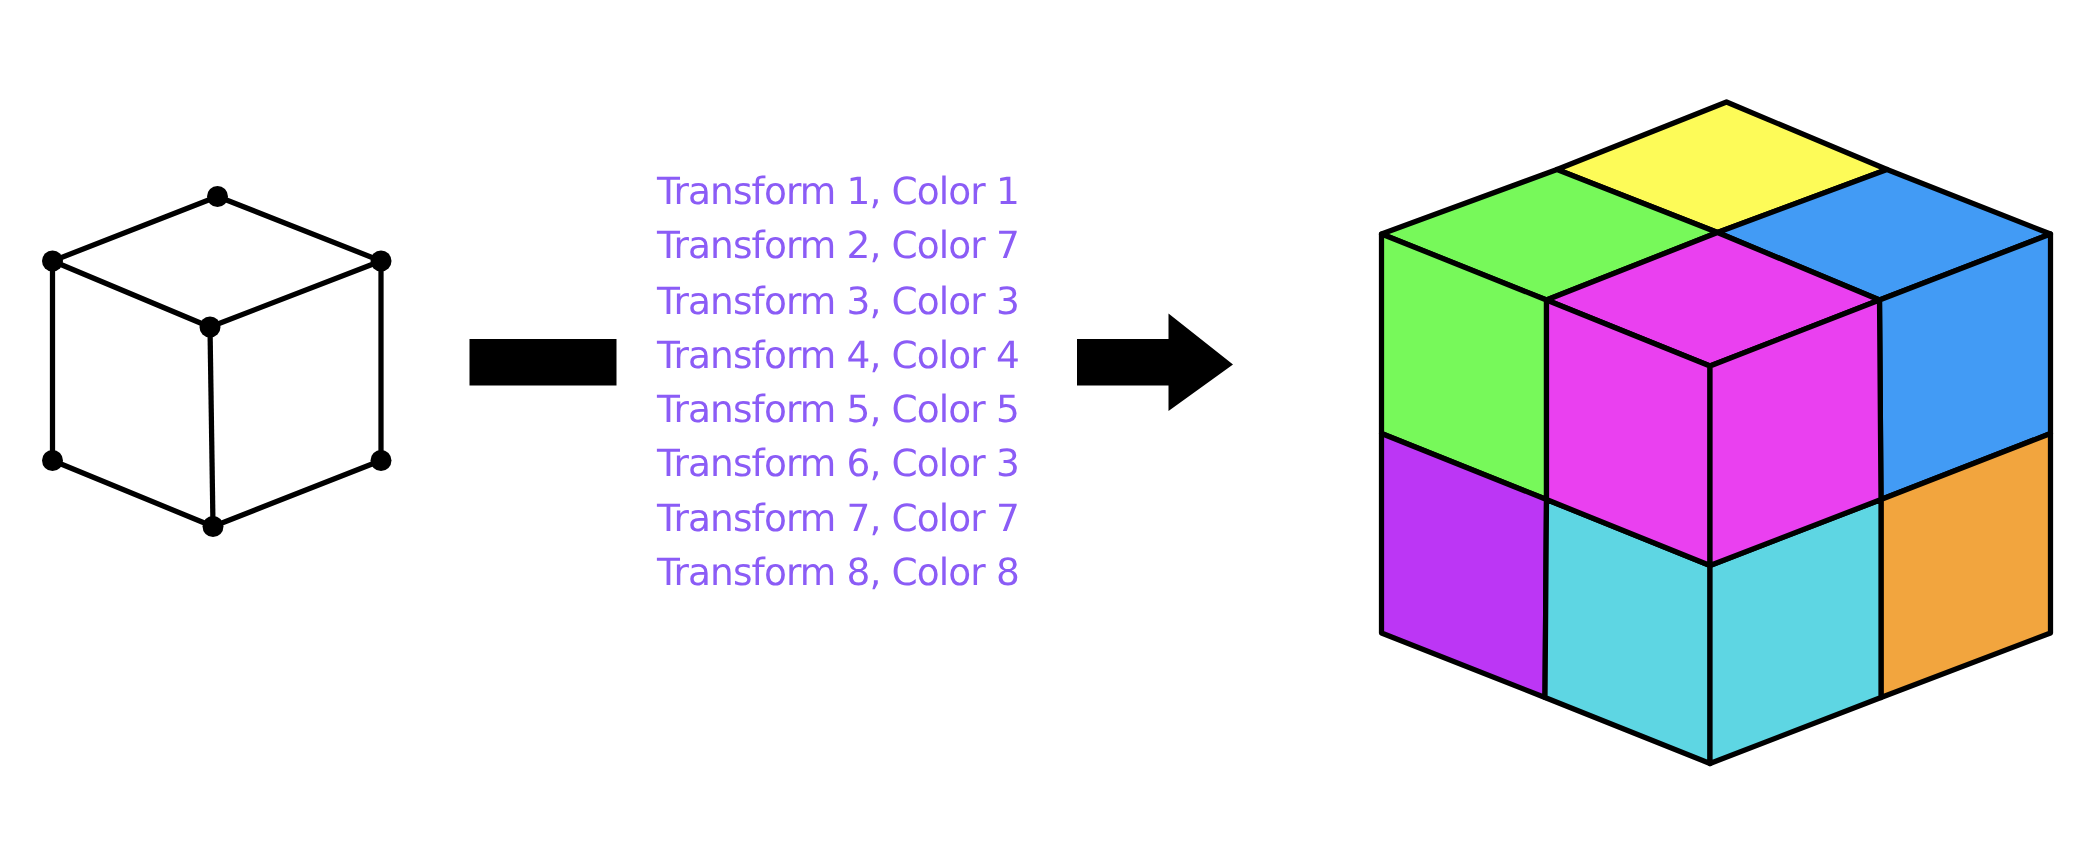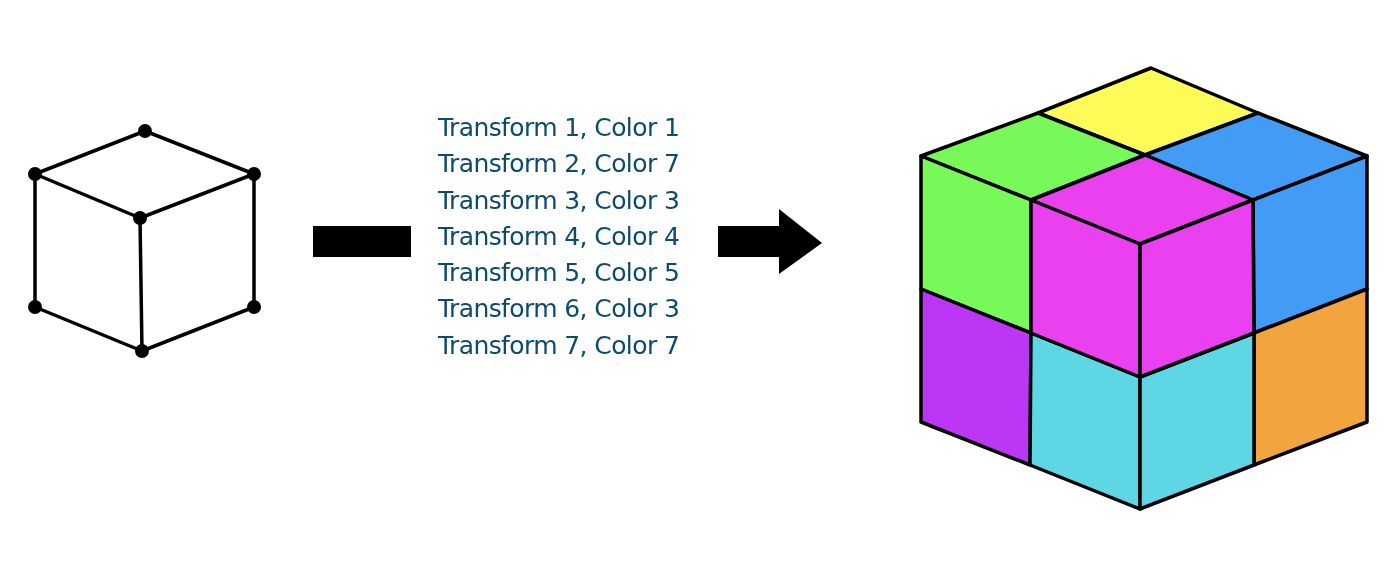--- a/index.html
+++ b/index.html
@@ -1,21 +1,21 @@
 <!DOCTYPE html>
 <html><head>
   <meta charset="utf-8">
   <style>
     html, body { margin: 0; padding: 0; background: #ffffff; }
     body { width: 1400px; height: 567px; position: relative; overflow: hidden; }
     #stage { position: absolute; left: 0; top: 0; width: 1400px; height: 567px; }
     .label-list {
       position: absolute; left: 438px; top: 110px;
       font-family: "DejaVu Sans", sans-serif;
-      font-size: 25px; line-height: 36.3px; color: #0c4a6e;
+      font-size: 25px; line-height: 36.3px; color: #8b5cf6;
       letter-spacing: -0.6px; white-space: nowrap;
     }
     .label-list div { height: 36.3px; }
   </style>
 </head>
 <body>
 
 <div id="stage">
   <svg width="1400" height="567" viewBox="0 0 1400 567" xmlns="http://www.w3.org/2000/svg">
 
@@ -64,14 +64,15 @@
   </svg>
 
   <div class="label-list">
     <div>Transform 1, Color 1</div>
     <div>Transform 2, Color 7</div>
     <div>Transform 3, Color 3</div>
     <div>Transform 4, Color 4</div>
     <div>Transform 5, Color 5</div>
     <div>Transform 6, Color 3</div>
     <div>Transform 7, Color 7</div>
+    <div>Transform 8, Color 8</div>
   </div>
 </div>
 
 </body></html>

